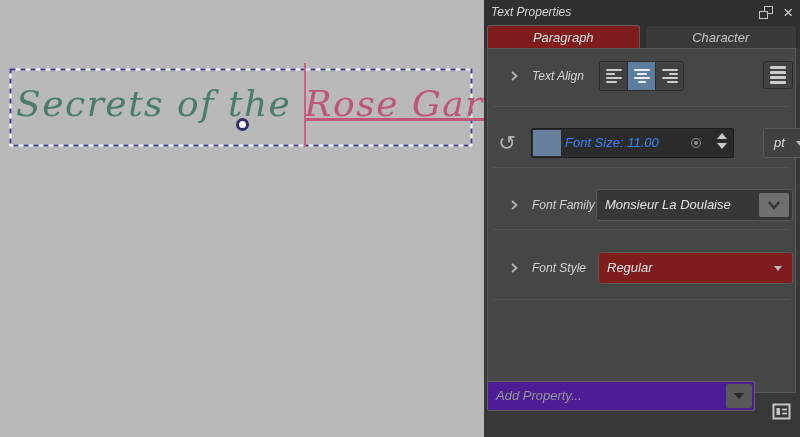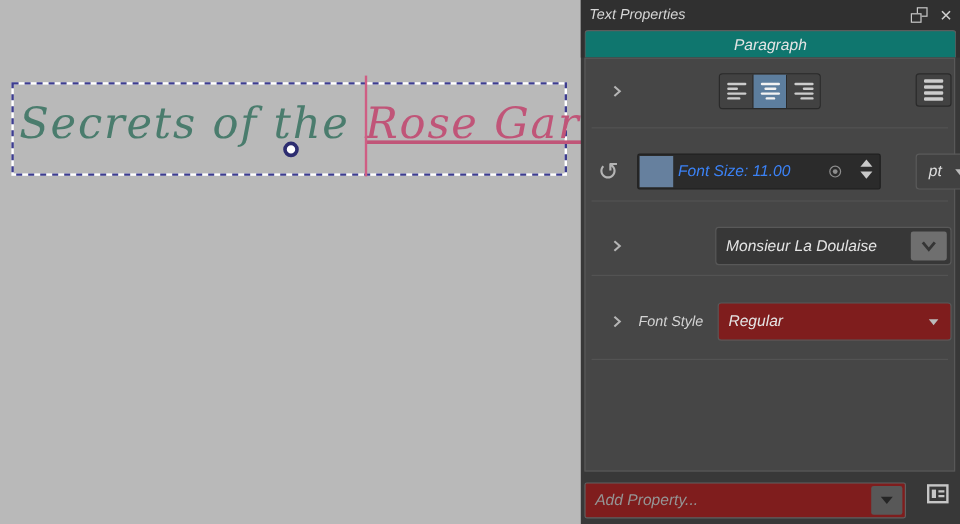--- a/index.html
+++ b/index.html
@@ -23,21 +23,21 @@
   .titlebar .spacer{flex:1;}
   .float-ic{position:relative;width:14px;height:13px;margin-right:10px;}
   .float-ic .b1{position:absolute;right:0;top:0;width:7px;height:6px;border:1.5px solid #c8c8c8;}
   .float-ic .b2{position:absolute;left:0;bottom:0;width:7px;height:6px;border:1.5px solid #c8c8c8;background:#303030;}
   .close-ic{color:#cfcfcf;font-size:17px;line-height:17px;}
 
   .tabs{display:flex;gap:5px;padding:1px 3px 0 3px;height:23px;background:#303030;}
   .tab{flex:1;display:flex;align-items:center;justify-content:center;font-size:13px;
     color:#c4c4c4;background:#3a3a3a;border:1px solid #2b2b2b;border-bottom:none;
     border-radius:3px 3px 0 0;box-sizing:border-box;}
-  .tab.active{background:#0f766e;border-color:#5c5c5c;color:#e4e4e4;}
+  .tab.active{background:#7f1d1d;border-color:#5c5c5c;color:#e4e4e4;}
 
   .content{position:absolute;left:3px;top:48px;width:309px;height:345px;background:#464646;
     border:1px solid #585858;box-sizing:border-box;}
   .sep{position:absolute;left:5px;right:5px;height:1px;background:#535353;}
   .row{position:absolute;left:0;width:100%;}
   .chev{position:absolute;width:10px;height:12px;}
   .rlabel{position:absolute;font-size:12px;color:#d4d4d4;line-height:30px;}
 
   
   .align-group{position:absolute;left:111px;top:0;display:flex;border:1px solid #2a2a2a;border-radius:3px;overflow:hidden;}
@@ -70,21 +70,21 @@
     border-left:4px solid transparent;border-right:4px solid transparent;border-top:5px solid #bbbbbb;}
 
   
   .combo{position:absolute;height:32px;background:#3b3b3b;border:1px solid #585858;border-radius:3px;
     box-sizing:border-box;font-size:13px;color:#e4e4e4;text-align:center;}
   .combo .val{position:absolute;left:8px;line-height:30px;white-space:nowrap;}
   .dd-btn{position:absolute;right:3px;top:3px;width:30px;height:24px;background:#6f6f6f;border-radius:2px;
     display:flex;align-items:center;justify-content:center;}
 
   
-  .footer-combo{position:absolute;left:3px;top:402px;width:268px;height:30px;background:#7f1d1d;
+  .footer-combo{position:absolute;left:3px;top:381px;width:268px;height:30px;background:#4c1d95;
     border:1px solid #606060;border-radius:2px;box-sizing:border-box;font-size:13px;color:#959595;}
   .footer-combo .ph{position:absolute;left:8px;line-height:28px;}
   .footer-dd{position:absolute;right:2px;top:2px;width:26px;height:24px;background:#585858;border-radius:2px;
     display:flex;align-items:center;justify-content:center;}
   .footer-dd .tri{width:0;height:0;border-left:5px solid transparent;border-right:5px solid transparent;border-top:6px solid #252525;}
   .footer-icon{position:absolute;left:287px;top:402px;width:20px;height:19px;display:flex;align-items:center;justify-content:center;}
 </style>
 </head>
 <body>
 
@@ -112,28 +112,32 @@
       <span class="b1"></span>
         <span class="b2"></span>
     </span>
     <span class="close-ic">×</span>
   </div>
 
   <div class="tabs">
     <div class="tab active">
       <span>Paragraph</span>
       </div>
+    <div class="tab">
+      <span>Character</span>
+      </div>
   </div>
 
   <div class="content">
 
     <div class="row" style="top:12px;height:30px;">
       <svg class="chev" style="left:21px;top:9px;" viewBox="0 0 10 12">
         <polyline points="3,2 7.5,6 3,10" fill="none" stroke="#b5b5b5" stroke-width="1.7"></polyline>
         </svg>
+      <div class="rlabel" style="left:44px;">Text Align</div>
 
       <div class="align-group">
         <div class="abtn">
           <div class="bars left">
             <div style="width:16px"></div>
               <div style="width:9px"></div>
               <div style="width:16px"></div>
               <div style="width:11px"></div>
           </div>
         </div>
@@ -183,20 +187,21 @@
         <div class="combo-arrow"></div>
       </div>
     </div>
 
     <div class="sep" style="top:118px;"></div>
 
     <div class="row" style="top:140px;height:32px;">
       <svg class="chev" style="left:21px;top:10px;" viewBox="0 0 10 12">
         <polyline points="3,2 7.5,6 3,10" fill="none" stroke="#b5b5b5" stroke-width="1.7"></polyline>
         </svg>
+      <div class="rlabel" style="left:44px;line-height:32px;">Font Family</div>
       <div class="combo" style="left:108px;top:0;width:197px;background:#373737;">
         <span class="val">Monsieur La Doulaise</span>
         <div class="dd-btn">
           <svg width="16" height="12" viewBox="0 0 16 12">
             <polyline points="3,3 8,9 13,3" fill="none" stroke="#353535" stroke-width="2.4"></polyline>
             </svg>
         </div>
       </div>
     </div>
 

